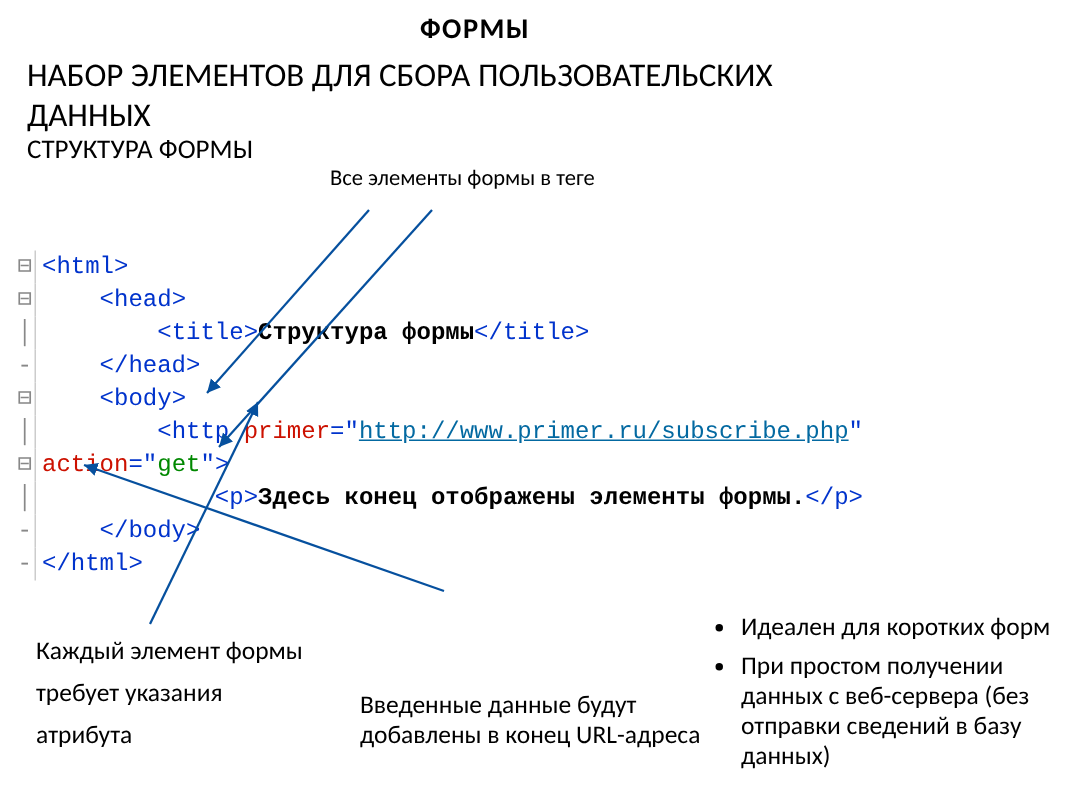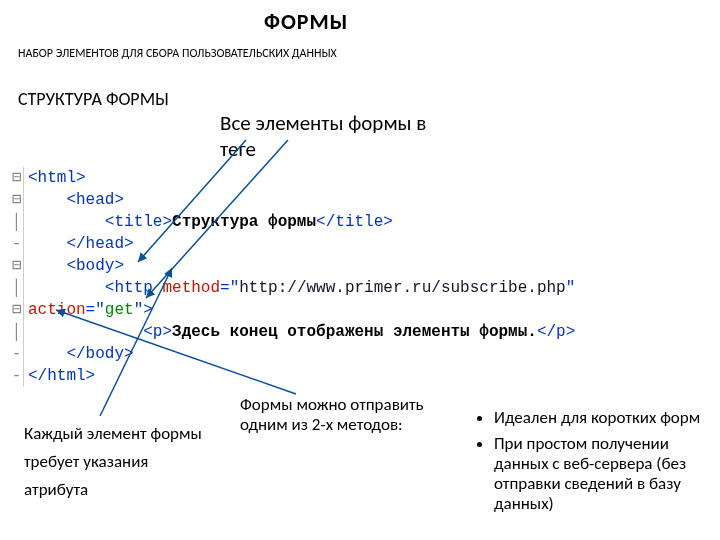--- a/index.html
+++ b/index.html
@@ -1,27 +1,27 @@
 <!DOCTYPE html>
 <html><head>
 <meta charset="utf-8">
 <style>
   *{box-sizing:border-box;margin:0;padding:0}
   html,body{width:720px;height:540px;font-family:Calibri,Arial,sans-serif;background:#fff;color:#000}
   .slide{position:relative;width:720px;height:540px;overflow:hidden}
-  .title{position:absolute;left:264px;top:8px;width:200px;font-size:22px;font-weight:700;letter-spacing:1px}
-  .heading1{position:absolute;left:18px;top:46px;width:570px;font-size:12px}
+  .title{position:absolute;left:280px;top:8px;width:200px;font-size:19px;font-weight:700;letter-spacing:1px}
+  .heading1{position:absolute;left:18px;top:36px;width:570px;font-size:22px}
   .heading2{position:absolute;left:18px;top:88px;width:200px;font-size:18px}
-  .note-top{position:absolute;left:220px;top:110px;width:230px;font-size:21px}
+  .note-top{position:absolute;left:220px;top:110px;width:230px;font-size:15px}
   .code{position:absolute;left:10px;top:145px;width:700px;font-family:"Courier New",monospace;font-size:16px;line-height:22px;white-space:pre}
   .gutter{display:inline-block;width:14px;color:#888;text-align:center;border-right:1px solid #ccc;margin-right:4px}
   .blue{color:#0033cc}
   .red{color:#cc1100}
   .green{color:#008800}
-  .greenu{color:#0f172a;}
+  .greenu{color:#0369a1;text-decoration:underline}
   .black{color:#000}
   .boldc{font-weight:700}
   .note-left{position:absolute;left:24px;top:420px;width:190px;font-size:17px;line-height:28px}
   .note-mid{position:absolute;left:240px;top:395px;width:230px;font-size:17px;line-height:20px}
   .note-mid2{position:absolute;left:240px;top:460px;width:230px;font-size:17px;line-height:20px}
   .bullets{position:absolute;left:476px;top:408px;width:240px;font-size:17px;line-height:20px}
   .bullets ul{list-style:disc;padding-left:18px}
   .bullets li{margin-bottom:6px}
   svg.arrows{position:absolute;left:0;top:0;width:720px;height:540px;pointer-events:none}
 </style>
@@ -33,21 +33,21 @@
 <div class="heading1">НАБОР ЭЛЕМЕНТОВ ДЛЯ СБОРА ПОЛЬЗОВАТЕЛЬСКИХ ДАННЫХ</div>
 <div class="heading2">СТРУКТУРА ФОРМЫ</div>
 <div class="note-top">Все элементы формы в теге</div>
 
 <div class="code">
 <span class="gutter">⊟</span><span class="blue">&lt;</span><span class="blue">html</span><span class="blue">&gt;</span>
 <span class="gutter">⊟</span>    <span class="blue">&lt;</span><span class="blue">head</span><span class="blue">&gt;</span>
 <span class="gutter">│</span>        <span class="blue">&lt;</span><span class="blue">title</span><span class="blue">&gt;</span><span class="black boldc">Структура формы</span><span class="blue">&lt;/</span><span class="blue">title</span><span class="blue">&gt;</span>
 <span class="gutter">-</span>    <span class="blue">&lt;/</span><span class="blue">head</span><span class="blue">&gt;</span>
 <span class="gutter">⊟</span>    <span class="blue">&lt;</span><span class="blue">body</span><span class="blue">&gt;</span>
-<span class="gutter">│</span>        <span class="blue">&lt;</span><span class="blue">http</span><span> </span><span class="red">method</span><span class="blue">=</span><span class="blue">"</span><span class="greenu">http://www.primer.ru/subscribe.php</span><span class="blue">"</span>
+<span class="gutter">│</span>        <span class="blue">&lt;</span><span class="blue">http</span><span> </span><span class="red">primer</span><span class="blue">=</span><span class="blue">"</span><span class="greenu">http://www.primer.ru/subscribe.php</span><span class="blue">"</span>
 <span class="gutter">⊟</span><span class="red">action</span><span class="blue">=</span><span class="blue">"</span><span class="green">get</span><span class="blue">"</span><span class="blue">&gt;</span>
 <span class="gutter">│</span>            <span class="blue">&lt;</span><span class="blue">p</span><span class="blue">&gt;</span><span class="black boldc">Здесь конец отображены элементы формы.</span><span class="blue">&lt;/</span><span class="blue">p</span><span class="blue">&gt;</span>
 <span class="gutter">-</span>    <span class="blue">&lt;/</span><span class="blue">body</span><span class="blue">&gt;</span>
 <span class="gutter">-</span><span class="blue">&lt;/</span><span class="blue">html</span><span class="blue">&gt;</span>
 </div>
 
 <svg class="arrows">
   <defs>
     <marker id="ah" markerWidth="8" markerHeight="8" refX="6" refY="3" orient="auto">
       <path d="M0,0 L6,3 L0,6 Z" fill="#06509e"></path>
@@ -55,22 +55,22 @@
   </defs>
   <line x1="246" y1="140" x2="138" y2="262" stroke="#06509e" stroke-width="1.5" marker-end="url(#ah)"></line>
   <line x1="288" y1="140" x2="146" y2="298" stroke="#06509e" stroke-width="1.5" marker-end="url(#ah)"></line>
   <line x1="100" y1="416" x2="172" y2="268" stroke="#06509e" stroke-width="1.5" marker-end="url(#ah)"></line>
   <line x1="296" y1="394" x2="56" y2="310" stroke="#06509e" stroke-width="1.5" marker-end="url(#ah)"></line>
 </svg>
 
 <div class="note-left">Каждый элемент формы требует указания атрибута</div>
 
 <div class="note-mid">
-  <div>Формы можно отправить одним из 2-х методов:</div>
 </div>
+<div class="note-mid2">Введенные данные будут добавлены в конец URL-адреса</div>
 
 <div class="bullets">
   <ul>
     <li>Идеален для коротких форм</li>
     <li>При простом получении данных с веб-сервера (без отправки сведений в базу данных)</li>
   </ul>
 </div>
 
 </div>
 

